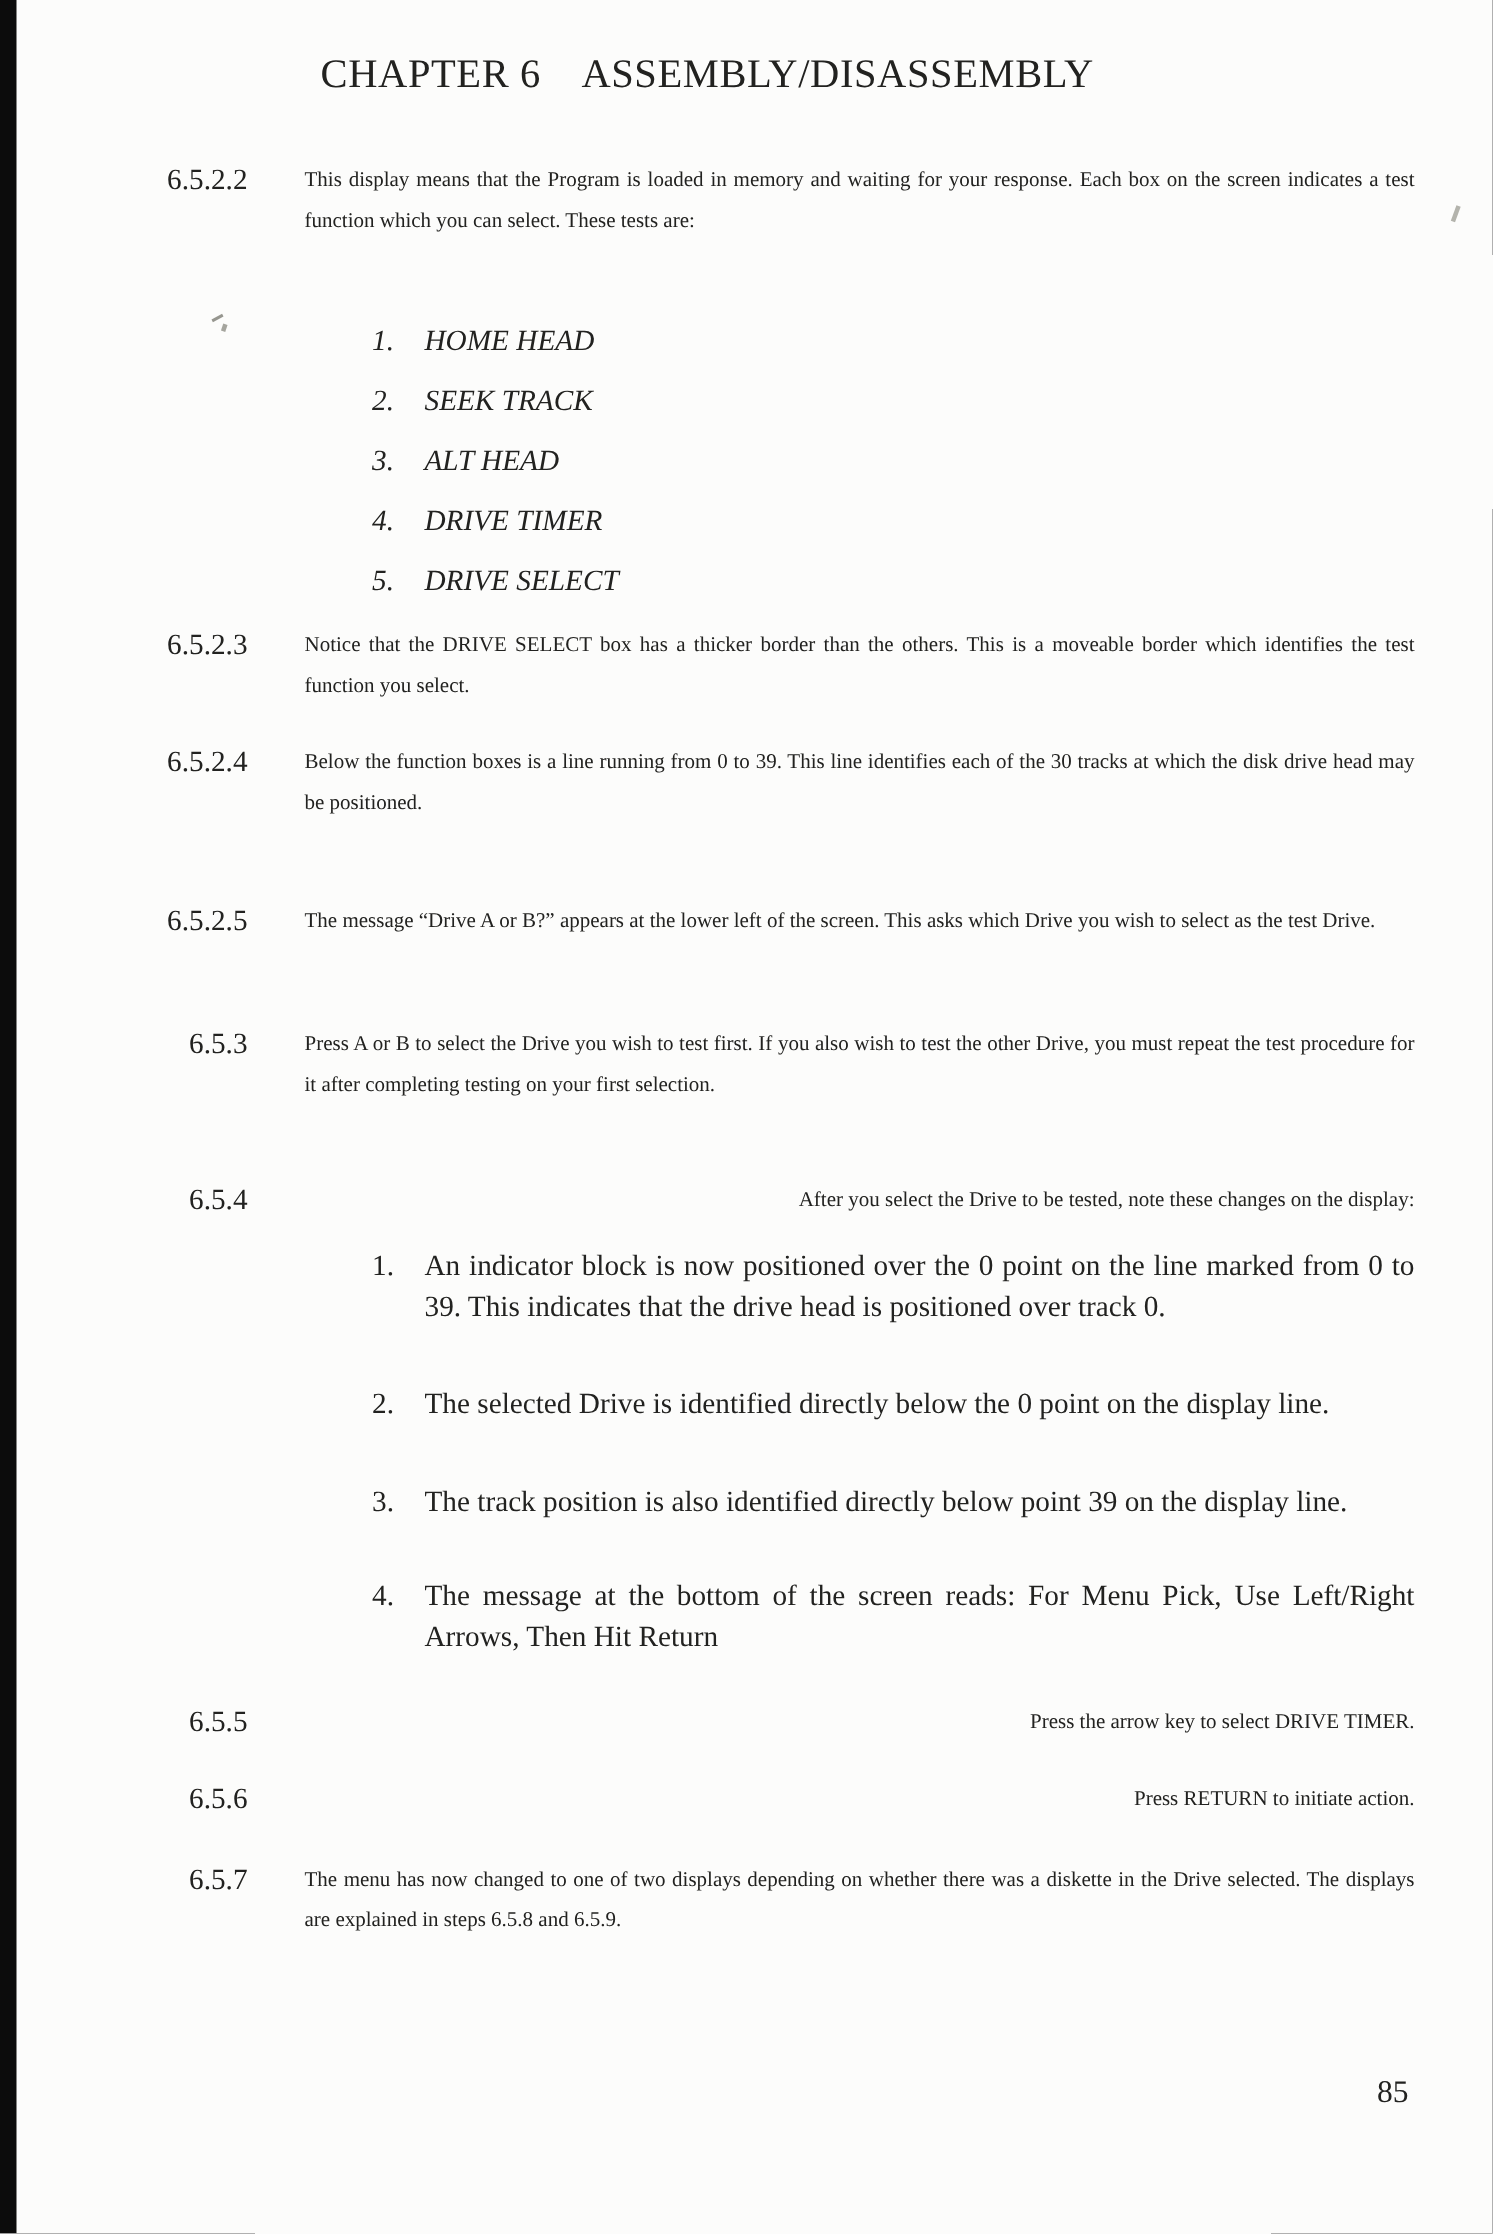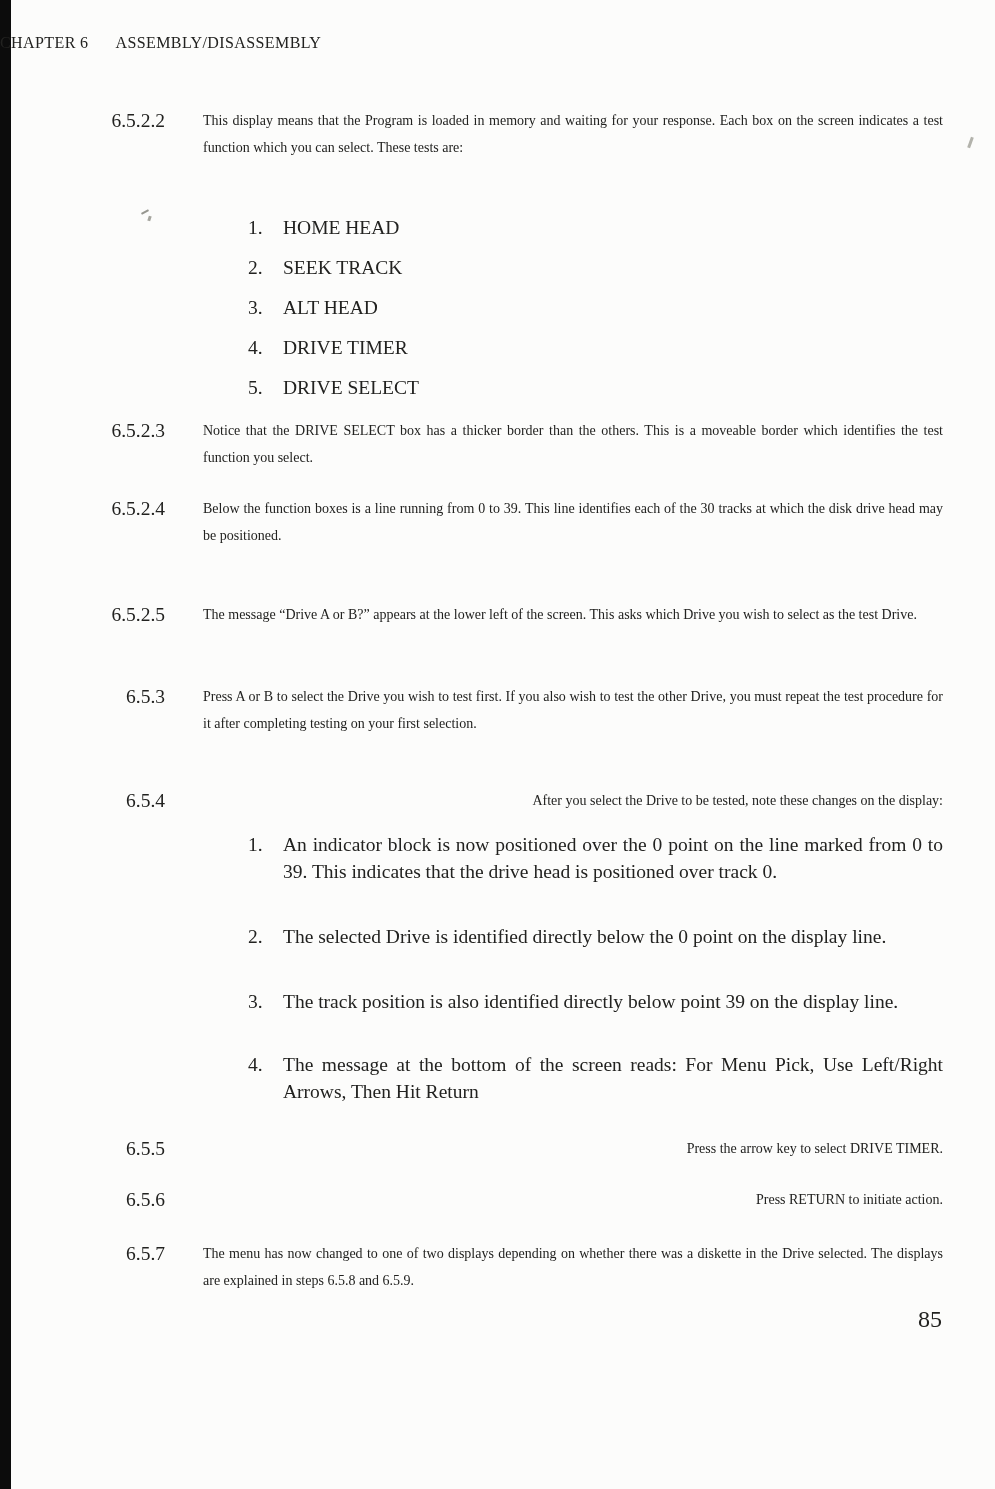--- a/index.html
+++ b/index.html
@@ -26,22 +26,22 @@
     position: absolute;
     left: 0; top: 0;
     width: 11px; height: 100%;
     background: var(--scan_edge);
   }
 
   .running-header {
     position: absolute;
     top: 34px; left: 0;
     width: 943px;
-    text-align: left;
-    font-size: 16px;
+    text-align: center;
+    font-size: 27px;
     letter-spacing: 0.4px;
     white-space: nowrap;
   }
   .running-header .chapter { margin-right: 27px; }
 
   .sec { position: absolute; left: 0; width: 995px; }
   .sec .num {
     position: absolute;
     left: 60px; width: 105px;
     text-align: right;
@@ -55,35 +55,35 @@
   }
   .sec .body.oneline { white-space: nowrap; text-align: right; }
 
   .test-menu {
     position: absolute;
     left: 248px; top: 214px;
     margin: 0; padding: 0;
     list-style: none;
     font-size: 19.5px;
   }
-  .test-menu li { height: 27px; line-height: 27px; margin-bottom: 13px; }
+  .test-menu li { height: 27px; line-height: 27px; margin-bottom: 13px; font-style: italic; }
   .test-menu .li-num { display: inline-block; width: 35px; }
 
   .change {
     position: absolute;
     left: 248px; width: 695px;
     font-size: 19.5px; line-height: 27px;
   }
   .change .n { position: absolute; left: 0; top: 0; }
   .change .t { margin-left: 35px; width: 660px; text-align: justify; }
 
   .page-number {
     position: absolute;
-    left: 918px; top: 1306px;
-    font-size: 24px;
+    left: 918px; top: 1382px;
+    font-size: 21px;
   }
 
   
   .mark-a { position: absolute; left: 141px; top: 208px; width: 12px; height: 14px; }
   .mark-a::before {
     content: ""; position: absolute; left: 0; top: 3px;
     width: 8px; height: 2px; background: #96968f;
     transform: rotate(-28deg);
   }
   .mark-a::after {

